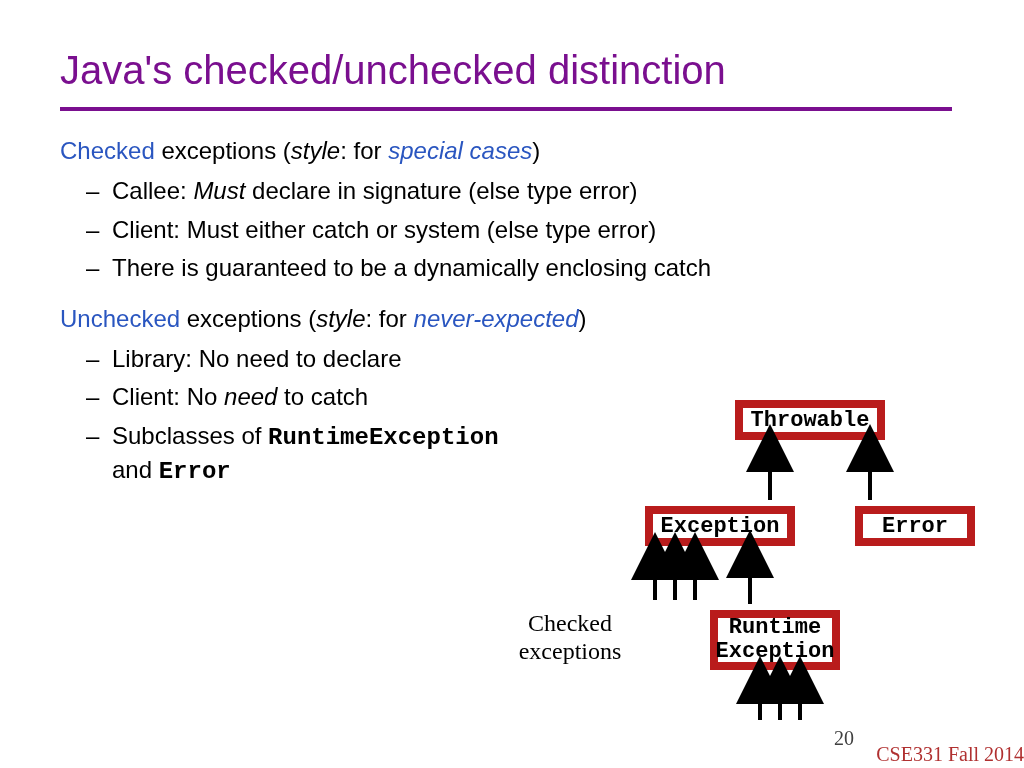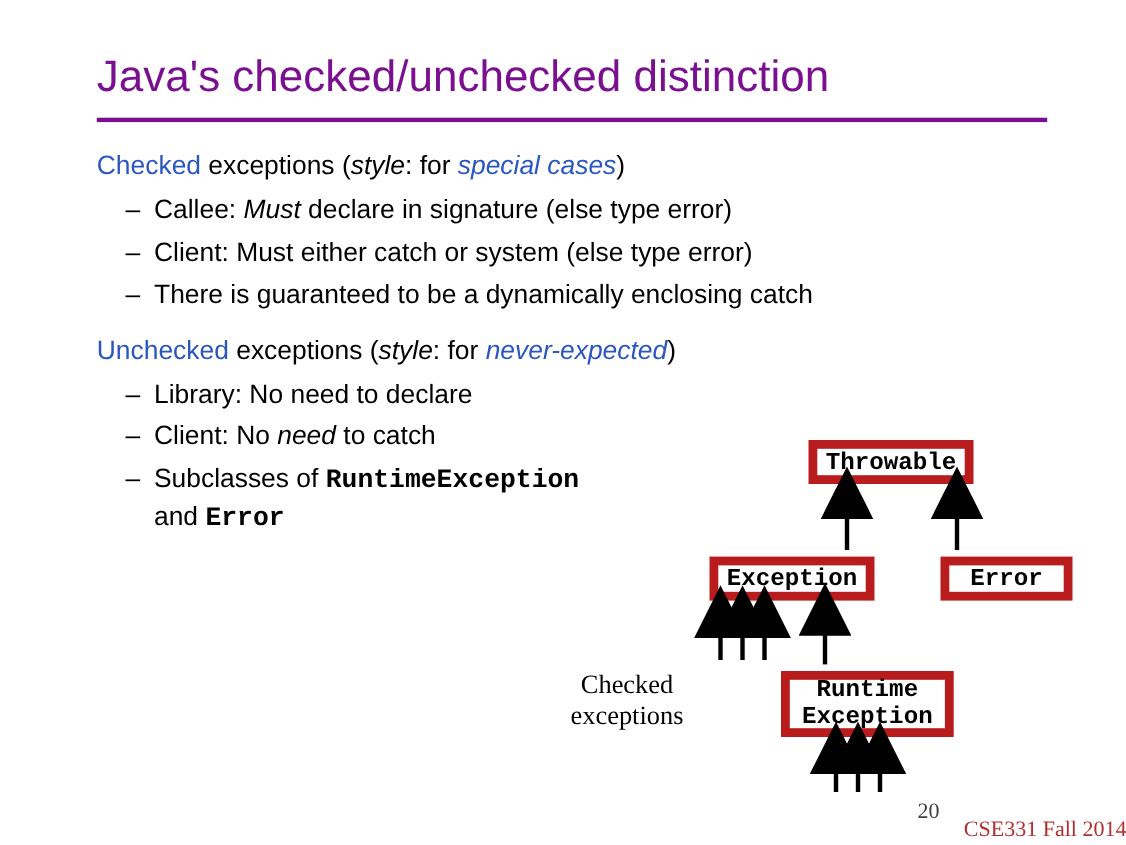--- a/index.html
+++ b/index.html
@@ -3,21 +3,21 @@
 <meta charset="utf-8">
 <style>
   * { box-sizing: border-box; margin: 0; padding: 0; }
   body {
     width: 1024px; height: 768px;
     font-family: Arial, Helvetica, sans-serif;
     background: #fff; color: #000;
     position: relative;
     overflow: hidden;
   }
-  .slide { padding: 48px 72px 0 88px; }
+  .slide { padding: 48px 72px 0 60px; }
   .title {
     color: #7a0f8f;
     font-size: 40px;
     font-weight: 400;
     margin-bottom: 14px;
   }
   .rule {
     height: 4px; background: #7a0f8f;
     margin-bottom: 24px;
   }
@@ -108,21 +108,21 @@
 </div>
 
 <div class="diagram">
 
   <div class="box" style="left:165px; top:0; width:150px; height:40px;">Throwable</div>
 
   <div class="box" style="left:75px; top:106px; width:150px; height:40px;">Exception</div>
 
   <div class="box" style="left:285px; top:106px; width:120px; height:40px;">Error</div>
 
-  <div class="box runtime" style="left:140px; top:210px; width:157px; height:60px;">
+  <div class="box runtime" style="left:140px; top:210px; width:130px; height:60px;">
     <div>Runtime</div>
     <div>Exception</div>
   </div>
 
   <div class="label-ce" style="left:-80px; top:210px; width:160px;">Checked exceptions</div>
 
   <svg width="430" height="340" style="position:absolute;left:0;top:0;overflow:visible">
     <defs>
       <marker id="ah" markerWidth="12" markerHeight="12" refX="6" refY="6" orient="auto">
         <path d="M0,0 L12,6 L0,12 Z" fill="#000"></path>

